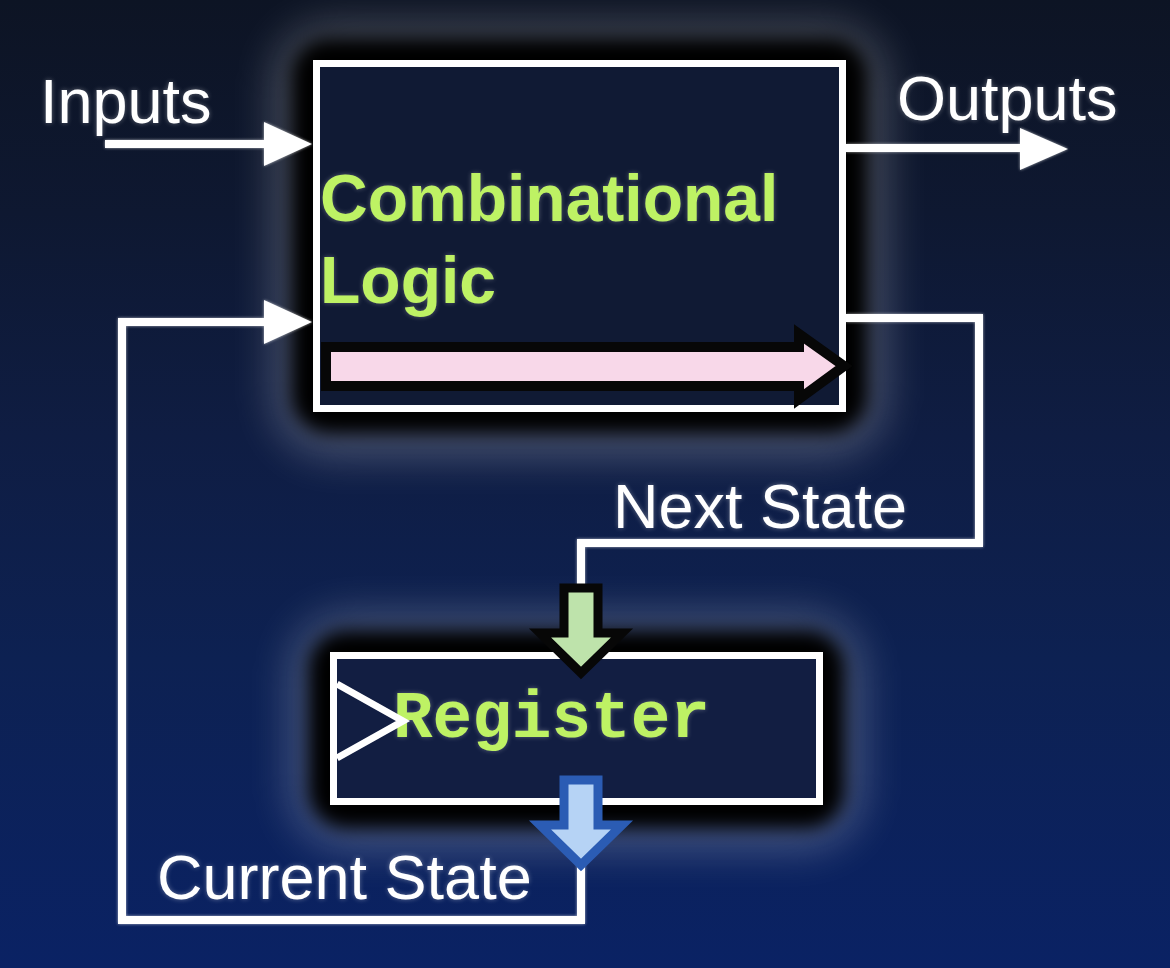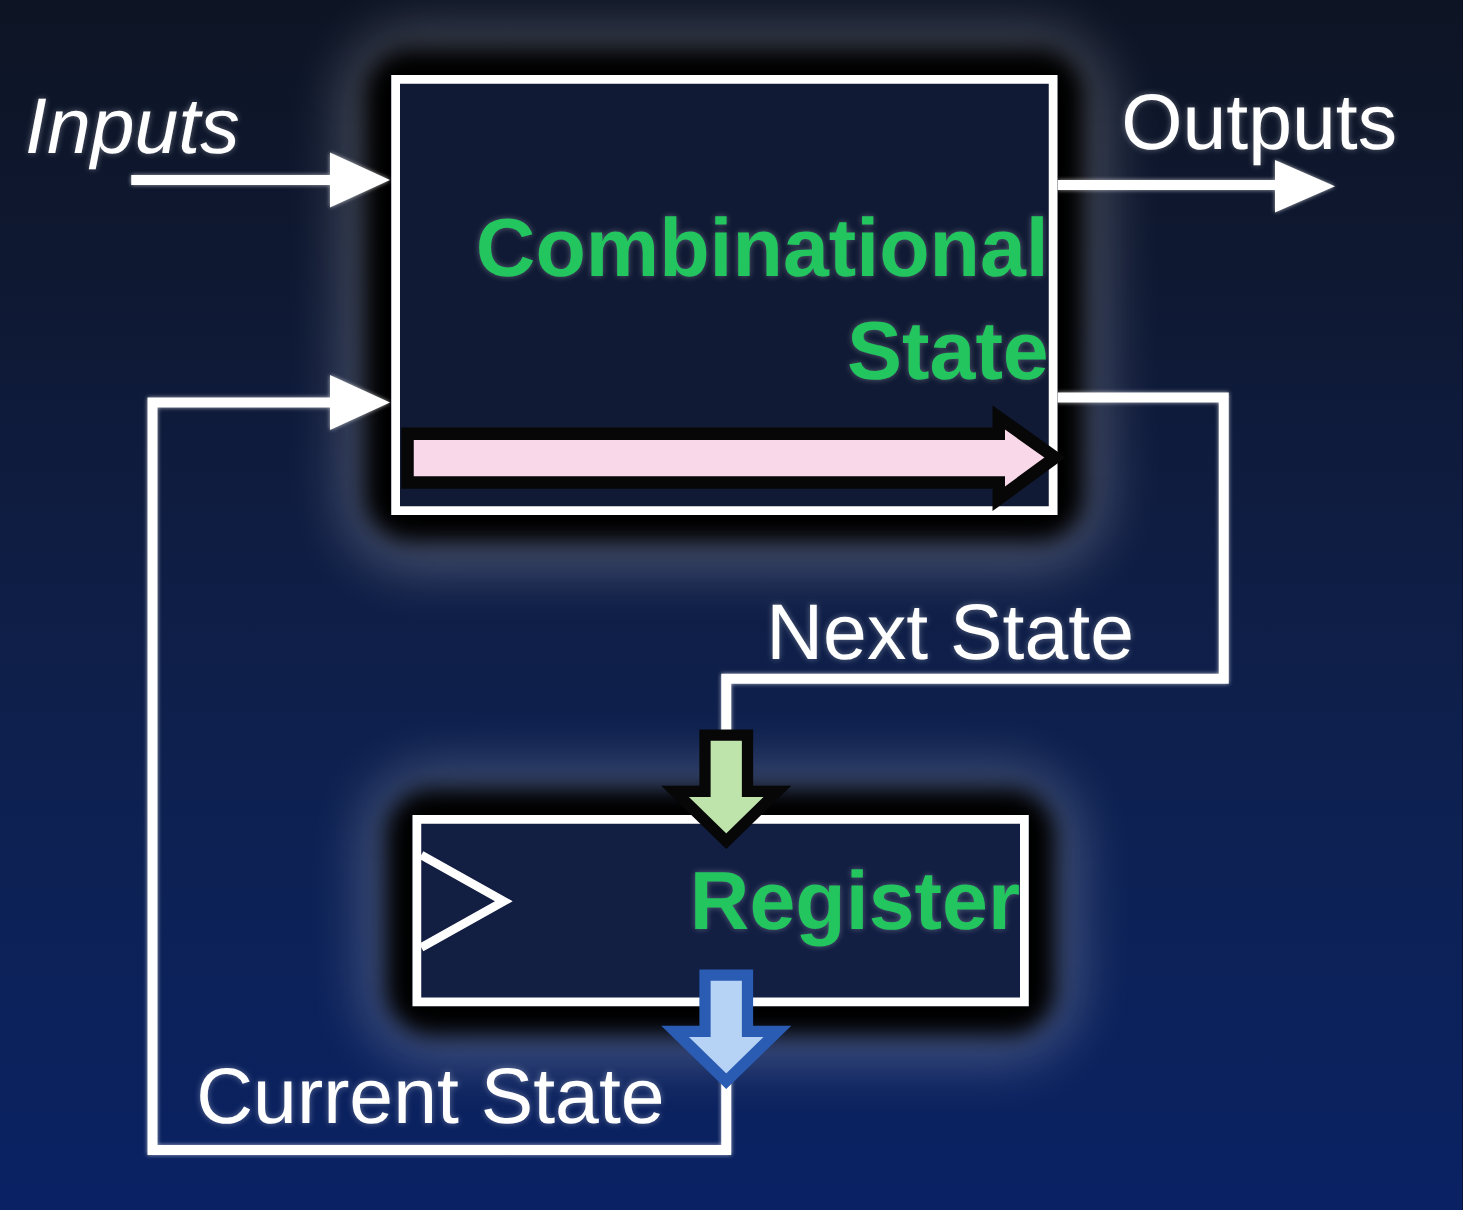--- a/index.html
+++ b/index.html
@@ -22,31 +22,31 @@
   .wirehead{fill:#ffffff;stroke:none;}
   .softwhite{filter:drop-shadow(0 0 1.5px rgba(255,255,255,0.65));}
   .node{
     position:absolute;
     border:7px solid #ffffff;
     box-sizing:border-box;
   }
   #comb-box{left:313px;top:60px;width:533px;height:352px;background:#101a34;}
   #reg-box{left:330px;top:652px;width:493px;height:153px;background:#121e42;}
   .node-label{
-    color:#22c55e;font-weight:bold;font-size:66px;line-height:82px;
-    text-align:right;width:100%;
+    color:#bef264;font-weight:bold;font-size:66px;line-height:82px;
+    text-align:left;width:100%;
     text-shadow:0 0 5px rgba(255,255,255,0.30);
   }
   #comb-label{padding-top:90px;}
-  #reg-label{line-height:70px;padding-top:26px;padding-left:56px;box-sizing:border-box;}
+  #reg-label{line-height:70px;padding-top:26px;padding-left:56px;box-sizing:border-box;font-family:Liberation Mono, monospace;}
   .lbl{
     position:absolute;color:#ffffff;font-size:63px;line-height:1;
     white-space:nowrap;text-shadow:0 0 5px rgba(255,255,255,0.35);
   }
-  #lbl-inputs{left:20px;top:70px;font-style:italic;}
+  #lbl-inputs{left:40px;top:70px;}
   #lbl-outputs{left:897px;top:67px;text-align:center;}
   #lbl-next-state{left:613px;top:475px;}
   #lbl-current-state{left:157px;top:846px;}
   .pink-arrow{stroke:#070707;stroke-width:10;}
   .green-arrow{stroke:#070707;stroke-width:9;}
   .blue-arrow{stroke:#2b5cb4;stroke-width:9;}
   .clock-tri{stroke:#ffffff;stroke-width:7;fill:none;}
 </style>
 </head>
 <body>
@@ -64,21 +64,21 @@
     <path class="wire" d="M846 148 H1022"></path>
     <polygon class="wirehead" points="1020,128 1020,170 1068,149"></polygon>
     <path class="wire" d="M846 318 H979 V543 H581 V592"></path>
     <path class="wire" d="M581 860 V920 H122 V322 H264"></path>
     <polygon class="wirehead" points="264,300 264,344 312,322"></polygon>
   </svg>
 
   <div class="node" id="comb-box">
     <div class="node-label" id="comb-label">
       <div>Combinational</div>
-      <div>State</div>
+      <div>Logic</div>
     </div>
   </div>
 
   <div class="node" id="reg-box">
     <div class="node-label" id="reg-label">Register</div>
   </div>
 
   <svg class="layer" width="1170" height="968">
     <polyline class="clock-tri" points="337,684 403,721 337,758"></polyline>
     <polygon class="pink-arrow" points="326,347 799,347 799,334 844,366 799,399 799,386 326,386" fill="#f8d8e9"></polygon>

